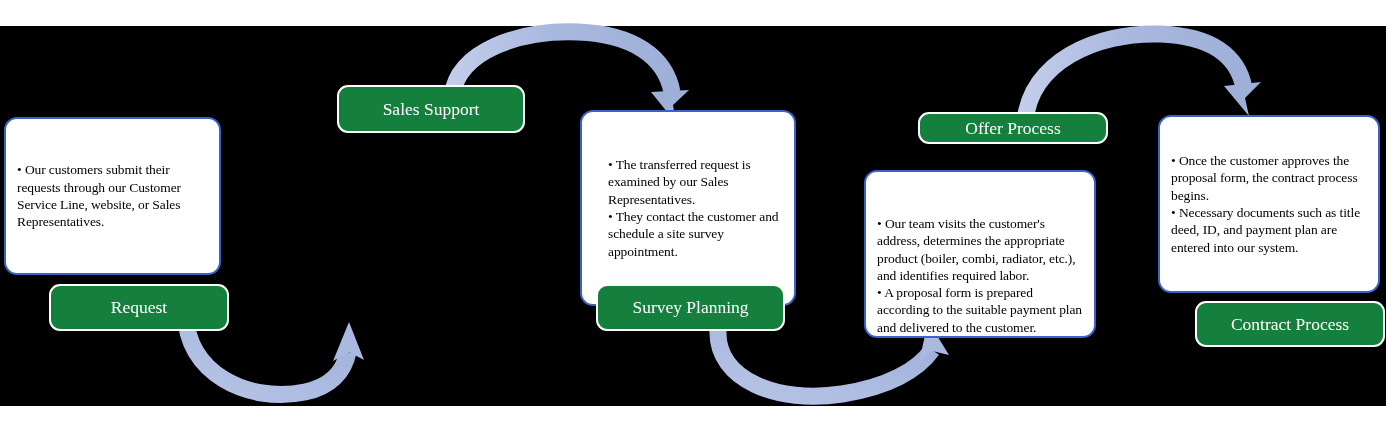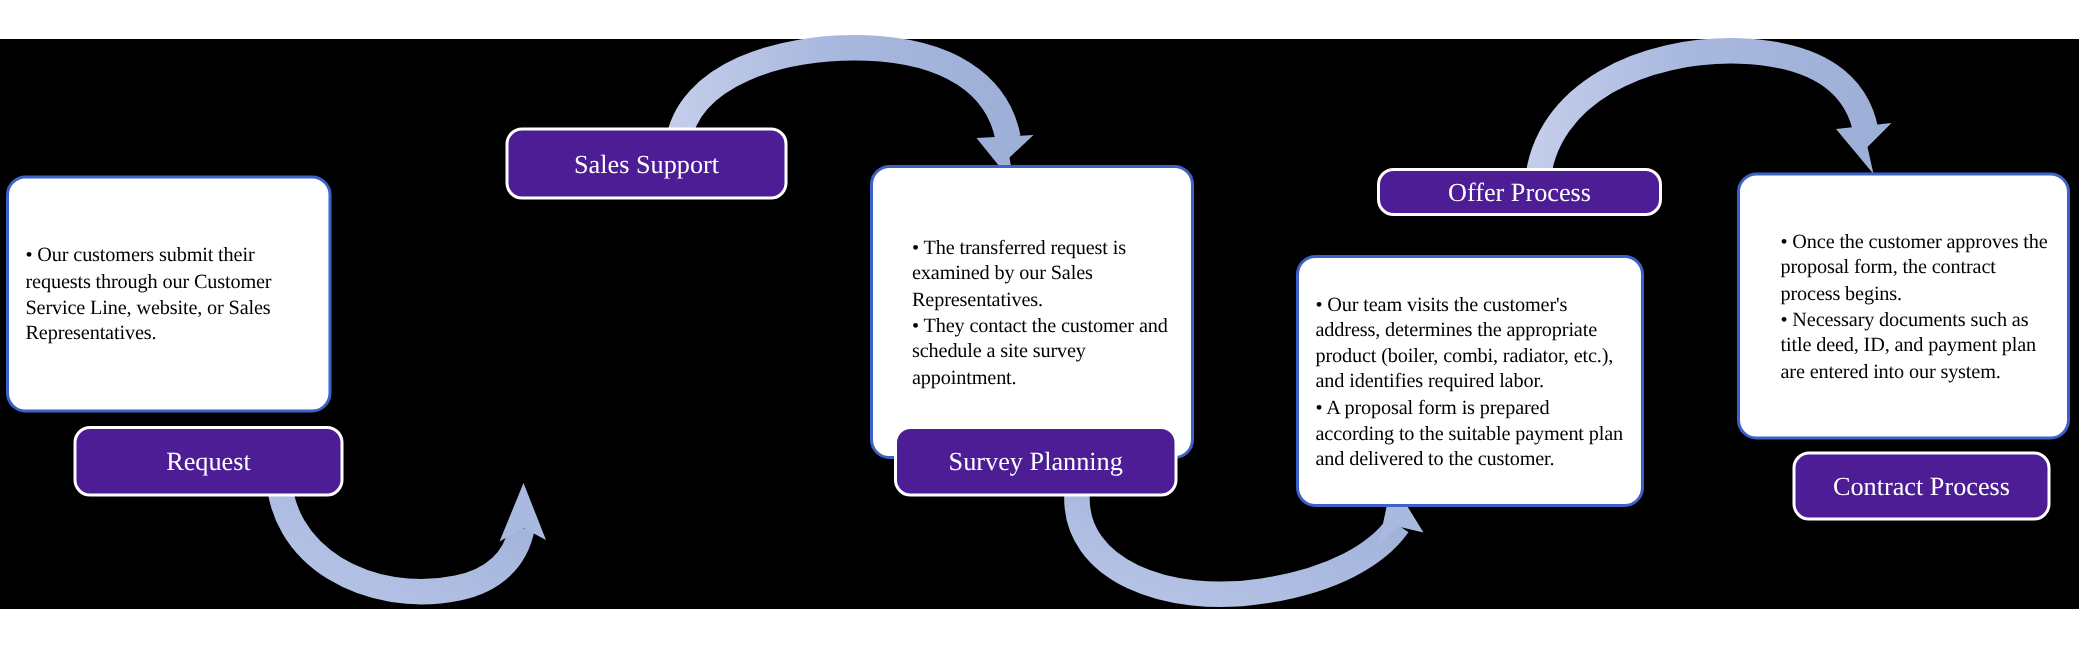--- a/index.html
+++ b/index.html
@@ -44,21 +44,21 @@
     font-size:13.5px;
     line-height:1.28;
     color:#000000;
     padding:0 11px;
     white-space:pre-line;
     letter-spacing:-0.1px;
   }
   
   .pill{
     position:absolute;
-    background:#4c1d95;
+    background:#15803d;
     border-radius:11px;
     box-sizing:border-box;
     display:flex;
     align-items:center;
     justify-content:center;
     color:#ffffff;
     font-size:17.5px;
     z-index:6;
     border:2.5px solid #ffffff;
     text-align:center;
@@ -130,26 +130,26 @@
     <div class="card-body">• The transferred request is examined by our Sales Representatives.
 • They contact the customer and schedule a site survey appointment.</div>
   </div>
   <div class="pill" style="left:596px; top:284px; width:189px; height:47px;justify-content:center;">
     <span>Survey Planning</span>
   </div>
 
   <div class="pill" style="left:918px; top:112px; width:190px; height:32px;">
     <span>Offer Process</span>
   </div>
-  <div class="card" style="left:864px; top:170px; width:232px; height:168px; display:flex; align-items:center;">
+  <div class="card" style="left:864px; top:170px; width:232px; height:168px; display:flex; align-items:flex-end;">
     <div class="card-body">• Our team visits the customer's address, determines the appropriate product (boiler, combi, radiator, etc.), and identifies required labor.
 • A proposal form is prepared according to the suitable payment plan and delivered to the customer.</div>
   </div>
 
-  <div class="card" style="left:1158px; top:115px; width:222px; height:178px; display:flex; align-items:center;padding-left:16px;">
+  <div class="card" style="left:1158px; top:115px; width:222px; height:178px; display:flex; align-items:center;">
     <div class="card-body">• Once the customer approves the proposal form, the contract process begins.
 • Necessary documents such as title deed, ID, and payment plan are entered into our system.</div>
   </div>
-  <div class="pill" style="left:1195px; top:301px; width:172px; height:46px;">
+  <div class="pill" style="left:1195px; top:301px; width:190px; height:46px;">
     <span>Contract Process</span>
   </div>
 
 </div>
 
 </body></html>

